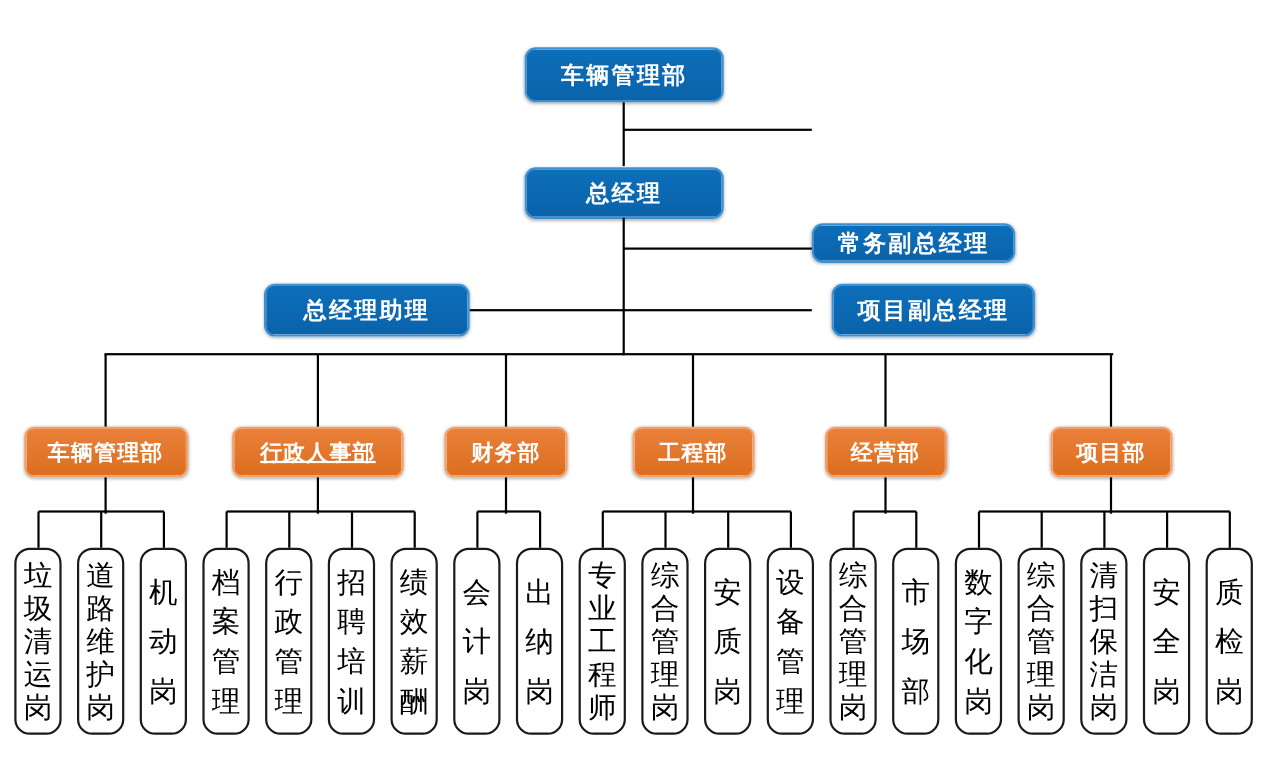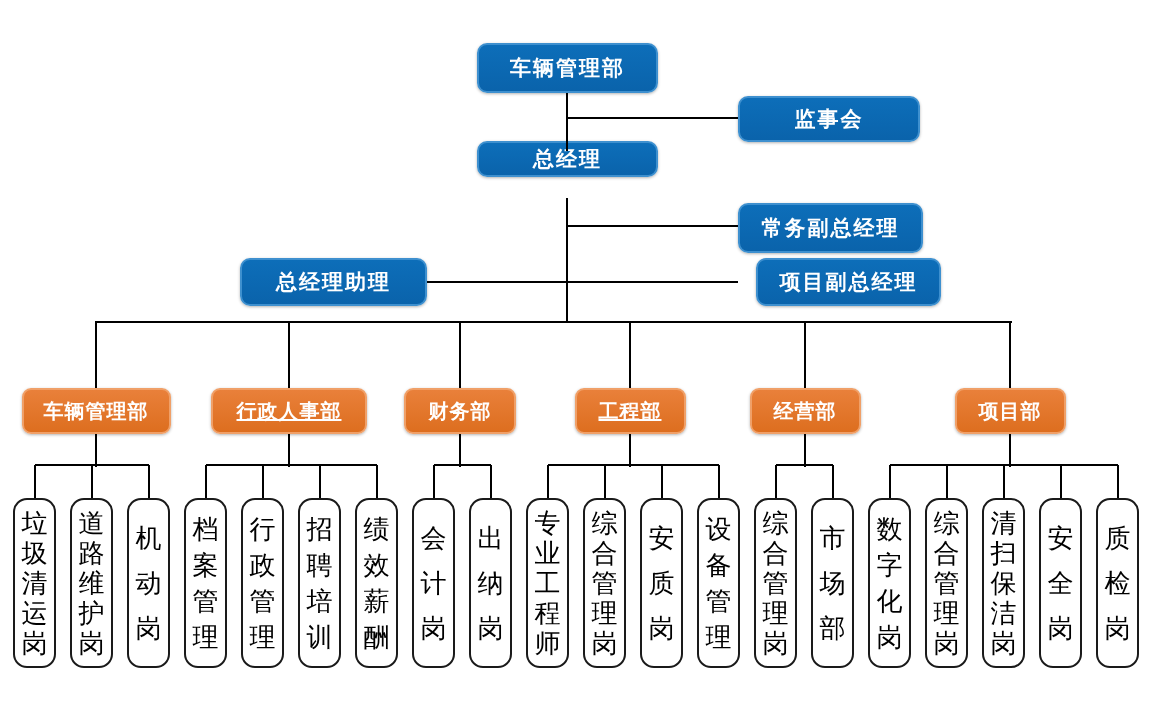--- a/index.html
+++ b/index.html
@@ -32,23 +32,22 @@
   }
   .pos span{display:block;text-align:center;}
   .line{position:absolute;background:var(--connector);}
 </style>
 </head>
 <body>
 
 <div class="canvas">
 
   <div class="node exec" style="left:477px;top:43px;width:181px;height:50px">车辆管理部</div>
-  <div class="node exec" style="left:738px;top:96px;width:182px;height:46px">监事会</div>
-  <div class="node exec" style="left:477px;top:141px;width:181px;height:36px">总经理</div>
-  <div class="node exec" style="left:738px;top:203px;width:185px;height:50px">常务副总经理</div>
+  <div class="node exec" style="left:477px;top:152px;width:181px;height:47px">总经理</div>
+  <div class="node exec" style="left:738px;top:203px;width:185px;height:36px">常务副总经理</div>
   <div class="node exec" style="left:240px;top:258px;width:187px;height:48px">总经理助理</div>
   <div class="node exec" style="left:756px;top:258px;width:185px;height:48px">项目副总经理</div>
 
   <div class="line" style="left:566px;top:93px;width:2px;height:58px"></div>
   <div class="line" style="left:567px;top:117px;width:171px;height:2px"></div>
   <div class="line" style="left:566px;top:198px;width:2px;height:125px"></div>
   <div class="line" style="left:567px;top:225px;width:171px;height:2px"></div>
   <div class="line" style="left:427px;top:281px;width:311px;height:2px"></div>
   <div class="line" style="left:95px;top:321px;width:917px;height:2px"></div>
 
@@ -121,21 +120,21 @@
         <span>计</span>
         <span>岗</span>
       </div>
       <div class="line" style="left: 490px; top: 465px; width: 2px; height: 33px;"></div>
       <div class="node pos" style="left: 469px; top: 498px; width: 43px; height: 170px;">
         <span>出</span>
         <span>纳</span>
         <span>岗</span>
       </div>
       <div class="line" style="left: 629px; top: 322px; width: 2px; height: 66px;"></div>
-      <div class="node dept" style="left: 574.5px; top: 388px; width: 111px; height: 46px; text-decoration: underline;">工程部</div>
+      <div class="node dept" style="left: 574.5px; top: 388px; width: 111px; height: 46px;">工程部</div>
       <div class="line" style="left: 629px; top: 434px; width: 2px; height: 33px;"></div>
       <div class="line" style="left: 548px; top: 464px; width: 171px; height: 2px;"></div>
       <div class="line" style="left: 547px; top: 465px; width: 2px; height: 33px;"></div>
       <div class="node pos" style="left: 526px; top: 498px; width: 43px; height: 170px;">
         <span>专</span>
         <span>业</span>
         <span>工</span>
         <span>程</span>
         <span>师</span>
       </div>

